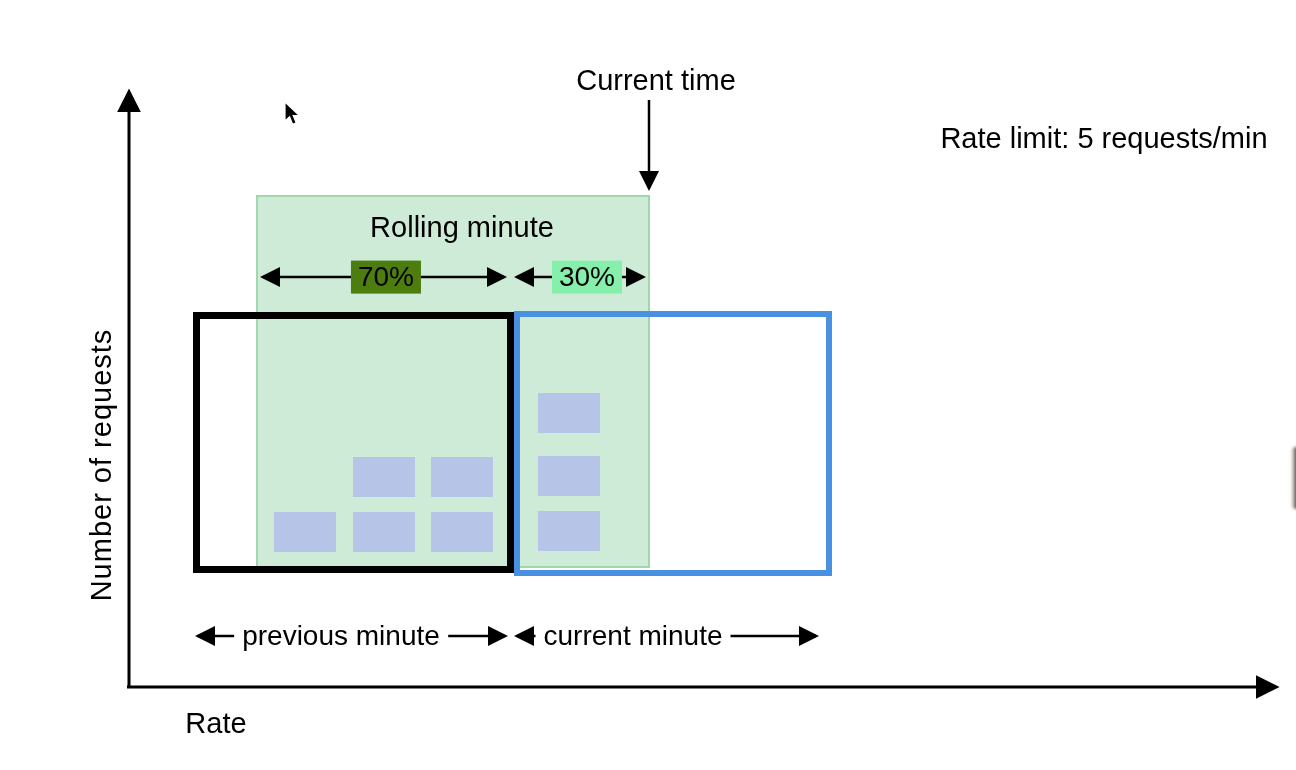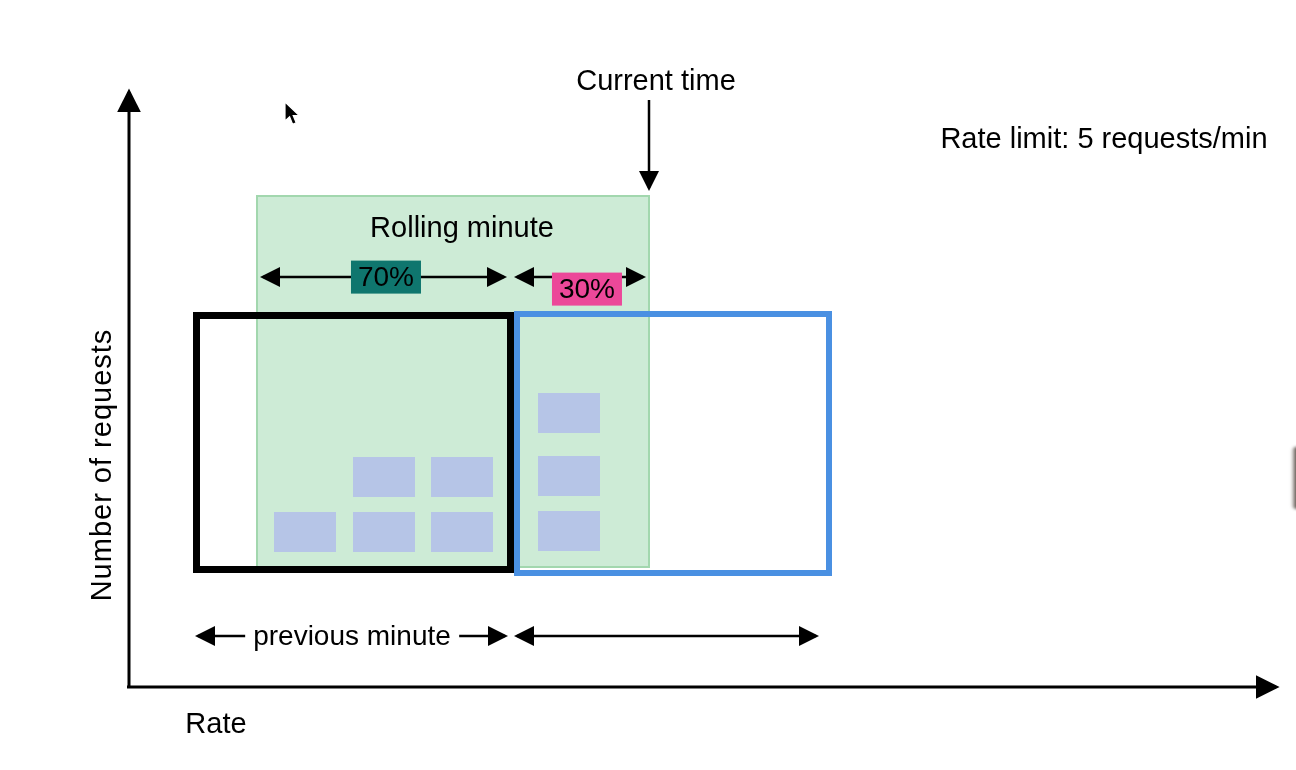--- a/index.html
+++ b/index.html
@@ -51,23 +51,23 @@
   }
   
   #arrows{
     position:absolute;left:0;top:0;width:1296px;height:770px;
     z-index:4;pointer-events:none;
   }
   
   #current-time-label{left:656px;top:81px;z-index:5;}
   #rate-limit-label{left:1088px;top:139px;z-index:5;margin-left:16px;}
   #rolling-minute-label{left:462px;top:228px;z-index:5;text-align:center;}
-  #weight-70-label{left:386px;top:277px;z-index:5;background:#0f766e;padding:1px 7px;font-size:28px;}
-  #weight-30-label{left:587px;top:277px;z-index:5;background:#ec4899;padding:1px 7px;font-size:28px;margin-top:12px;}
-  #previous-minute-label{left:352px;top:636px;z-index:5;background:#fff;padding:1px 8px;font-size:28px;}
+  #weight-70-label{left:386px;top:277px;z-index:5;background:#4d7c0f;padding:1px 7px;font-size:28px;}
+  #weight-30-label{left:587px;top:277px;z-index:5;background:#86efac;padding:1px 7px;font-size:28px;}
+  #previous-minute-label{left:341px;top:636px;z-index:5;background:#fff;padding:1px 8px;font-size:28px;}
   #current-minute-label{left:633px;top:636px;z-index:5;background:#fff;padding:1px 8px;font-size:28px;}
   #time-label{left:216px;top:724px;z-index:5;}
   #y-axis-label{left:102px;top:465px;transform:translate(-50%,-50%) rotate(-90deg);z-index:5;letter-spacing:1px;}
   
   #cursor{left:283px;top:100px;width:18px;height:27px;z-index:6;}
   
   #edge-artifact{
     left:1291px;top:447px;width:8px;height:62px;
     background:linear-gradient(90deg, rgba(60,48,40,0) 0%, rgba(60,48,40,.85) 70%);
     border-radius:5px 0 0 5px;
@@ -117,20 +117,21 @@
 
     <line x1="517" y1="636" x2="816" y2="636" stroke="#000" stroke-width="2.5" marker-start="url(#ah)" marker-end="url(#ah)"></line>
   </svg>
 
   <div class="label" id="current-time-label">Current time</div>
   <div class="label" id="rate-limit-label">Rate limit: 5 requests/min</div>
   <div class="label" id="rolling-minute-label">Rolling minute</div>
   <div class="label" id="weight-70-label">70%</div>
   <div class="label" id="weight-30-label">30%</div>
   <div class="label" id="previous-minute-label">previous minute</div>
+  <div class="label" id="current-minute-label">current minute</div>
   <div class="label" id="time-label">Rate</div>
   <div class="label" id="y-axis-label">Number of requests</div>
 
   <svg id="cursor" class="abs" viewBox="0 0 18 27" xmlns="http://www.w3.org/2000/svg">
     <path d="M2,2 L2,21 L6.6,16.8 L9.6,24.2 L13.2,22.7 L10.2,15.6 L16,15.4 Z" fill="#000" stroke="#fff" stroke-width="1.2"></path>
   </svg>
 
   <div id="edge-artifact" class="abs"></div>
 
 </div>

